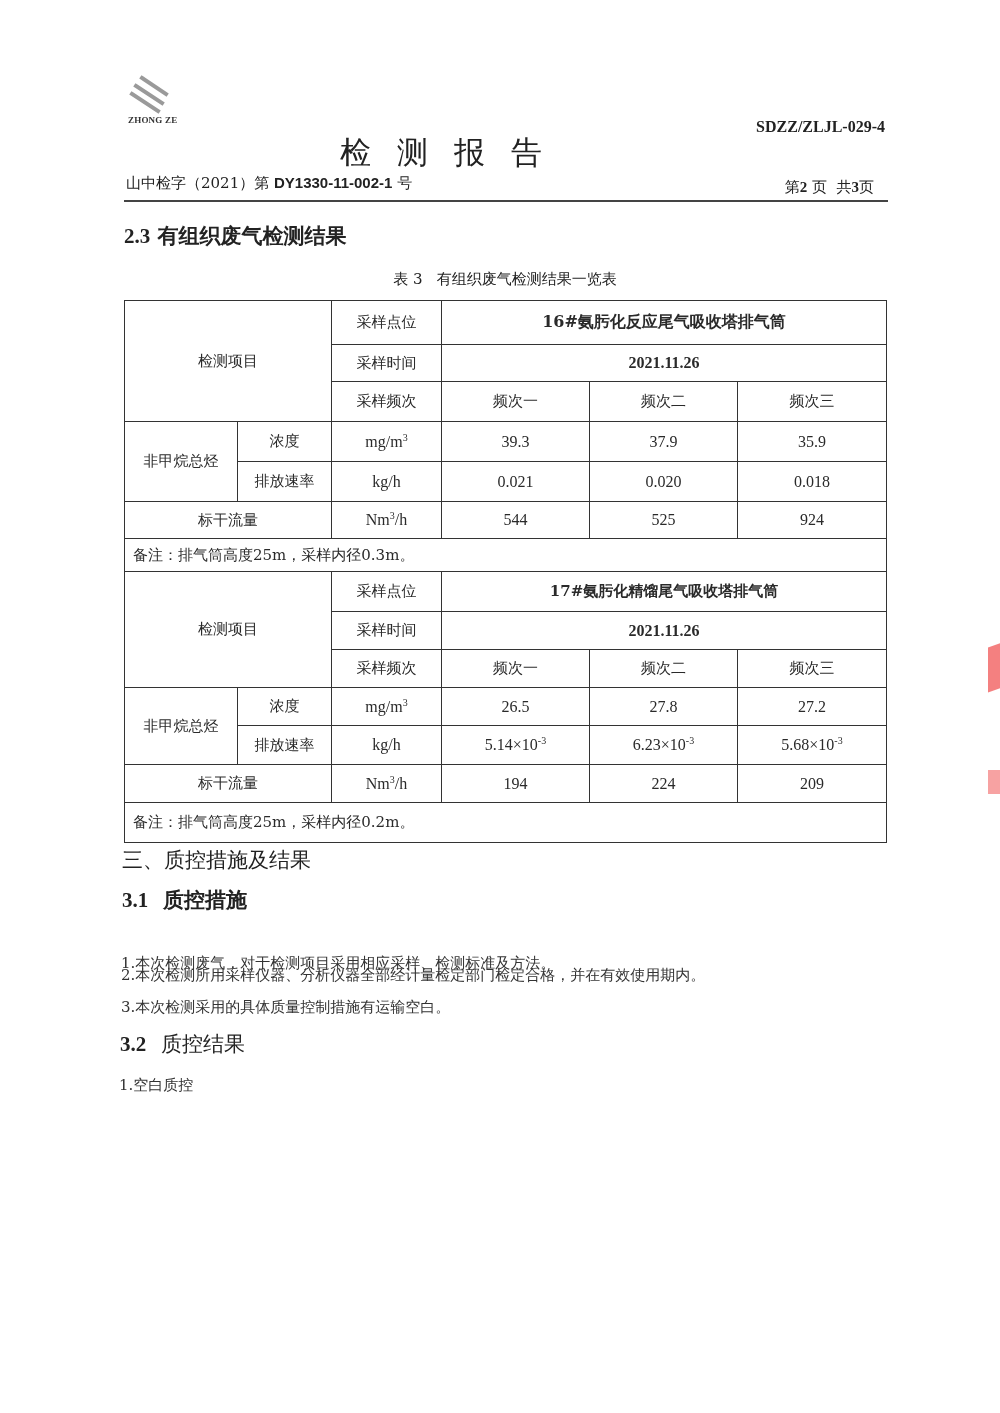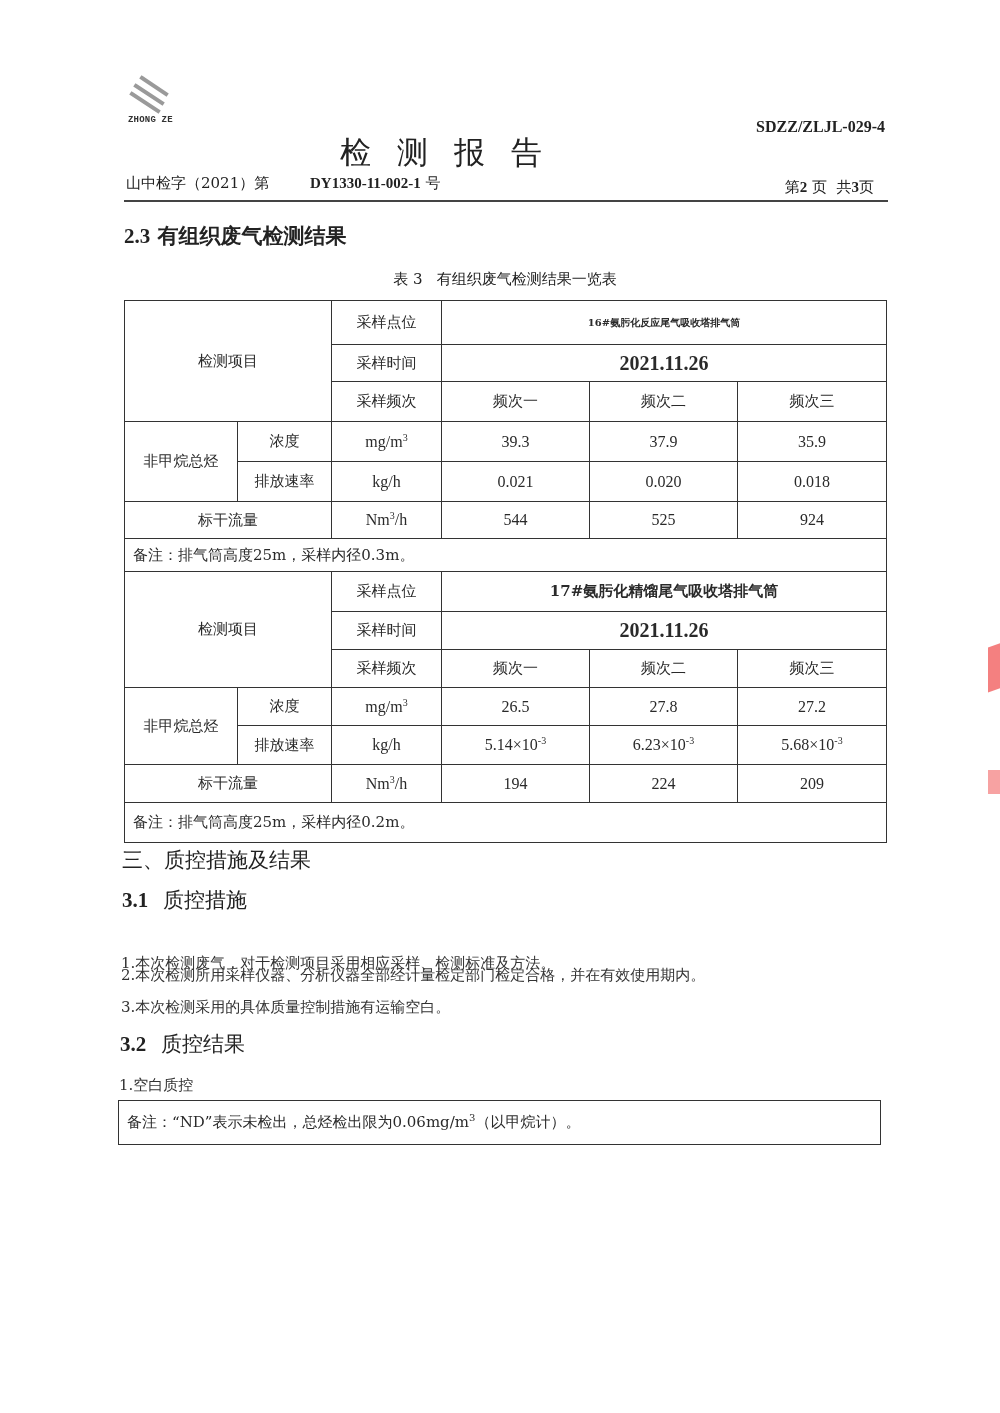--- a/index.html
+++ b/index.html
@@ -2,35 +2,35 @@
 <html><head>
 <meta charset="utf-8">
 <style>
   html, body { margin: 0; padding: 0; }
   body {
     width: 1000px; height: 1413px; background: #ffffff; position: relative; overflow: hidden;
     font-family: "DejaVu Serif", "Liberation Serif", serif; color: #222;
   }
   .abs { position: absolute; }
   .logo { left: 128px; top: 72px; width: 60px; height: 60px; }
-  .logo-text { left: 128px; top: 115px; font-family: Liberation Mono, monospace; font-weight: bold; font-size: 9px; letter-spacing: 0.2px; color: #333; }
+  .logo-text { left: 128px; top: 115px; font-family: Liberation Serif, serif; font-weight: bold; font-size: 9px; letter-spacing: 0.2px; color: #333; }
   .docno { right: 115px; top: 118px; font-family: "Liberation Serif", serif; font-weight: bold; font-size: 16px; color: #222; }
   .title { left: 0; width: 908px; top: 132px; text-align: center; font-size: 31px; letter-spacing: 26px; color: #222; font-family: "DejaVu Serif", serif; }
   .refline { left: 126px; top: 174px; font-size: 15px; }
-  .refline b { font-family: Liberation Serif, serif; margin-left: 36px; }
+  .refline b { font-family: Liberation Sans, sans-serif; }
   .pageinfo { right: 126px; top: 178px; font-size: 15px; }
   .pageinfo b { font-family: "Liberation Serif", serif; }
   .hr { left: 124px; top: 200px; width: 764px; height: 1.5px; background: #444; }
   .h2 { font-size: 21px; font-weight: bold; }
   .h2 .num { font-family: "Liberation Serif", serif; }
   .caption { left: 0; width: 1000px; top: 270px; text-align: center; font-size: 15px; padding-left: 10px; box-sizing: border-box; }
   table { border-collapse: collapse; position: absolute; table-layout: fixed; }
   td { border: 1.2px solid #333; text-align: center; vertical-align: middle; font-size: 15px; padding: 0; color: #2a2a2a; }
   td.num { font-family: "Liberation Serif", serif; font-size: 16px; }
-  td.bold { font-family: "Liberation Serif", serif; font-weight: bold; font-size: 20px; }
+  td.bold { font-family: "Liberation Serif", serif; font-weight: bold; font-size: 16px; }
   td.note { text-align: left; padding-left: 8px; font-size: 15px; }
   sup { font-size: 10px; vertical-align: 6px; line-height: 0; }
   .para { left: 121px; font-size: 15px; color: #333; }
   .stamp { left: 988px; width: 14px; background: #f05555; opacity: 0.75; }
 </style>
 </head>
 <body>
 
 <div class="abs logo">
   <svg width="60" height="45" viewBox="0 0 60 45">
@@ -69,21 +69,21 @@
       <col style="width:110px">
       <col style="width:148px">
       <col style="width:148px">
       <col style="width:149px">
   </colgroup>
 
   <tbody>
       <tr style="height:44px">
     <td colspan="2" rowspan="3">检测项目</td>
     <td>采样点位</td>
-    <td colspan="3" class="bold" style="font-family:'DejaVu Serif',serif;font-size:10px;">16#氨肟化反应尾气吸收塔排气筒</td>
+    <td colspan="3" class="bold" style="font-family:'DejaVu Serif',serif;font-size:16px;">16#氨肟化反应尾气吸收塔排气筒</td>
   </tr>
   <tr style="height:37px">
     <td>采样时间</td>
     <td colspan="3" class="bold">2021.11.26</td>
   </tr>
   <tr style="height:40px">
     <td>采样频次</td>
     <td>频次一</td>
     <td>频次二</td>
     <td>频次三</td>
@@ -153,41 +153,38 @@
   </tr>
   <tr style="height:40px">
     <td colspan="6" class="note">备注：排气筒高度25m，采样内径0.2m。</td>
   </tr>
 </tbody>
   </table>
 
 <div class="abs" style="left:122px; top:846px; font-size:21px;">三、质控措施及结果</div>
 <div class="abs h2" style="left:122px; top:886px;">
   <span class="num">3.1</span>&nbsp;
-  <span style="font-weight:normal">质控措施</span>
+  <span style="font-weight:bold">质控措施</span>
 </div>
 <div class="abs para" style="top:931px;margin-top:23px;">1.本次检测废气，对于检测项目采用相应采样、检测标准及方法。</div>
 <div class="abs para" style="top:966px;">2.本次检测所用采样仪器、分析仪器全部经计量检定部门检定合格，并在有效使用期内。</div>
 <div class="abs para" style="top:998px;">3.本次检测采用的具体质量控制措施有运输空白。</div>
 
 <div class="abs h2" style="left:120px; top:1030px;">
   <span class="num">3.2</span>&nbsp;
   <span style="font-weight:normal">质控结果</span>
 </div>
 <div class="abs para" style="left:119px; top:1076px;">1.空白质控</div>
 
 <table style="left:118px; top:1100px; width:762px;">
   <colgroup>
     <col style="width:153px">
       <col style="width:152px">
       <col style="width:153px">
       <col style="width:152px">
       <col style="width:152px">
   </colgroup>
   <tbody>
-  <tr style="height:44px">
-    <td colspan="5" class="note"><span>备注：“ND”表示未检出，总烃检出限为0.06mg/m</span><sup>3</sup><span>（以甲烷计）。</span></td>
-  </tr>
 </tbody>
   </table>
 
 <div class="abs stamp" style="top:645px; height:45px; transform:skewY(-20deg);"></div>
 <div class="abs stamp" style="top:770px; height:24px; opacity:0.55;"></div>
 
 </body></html>

